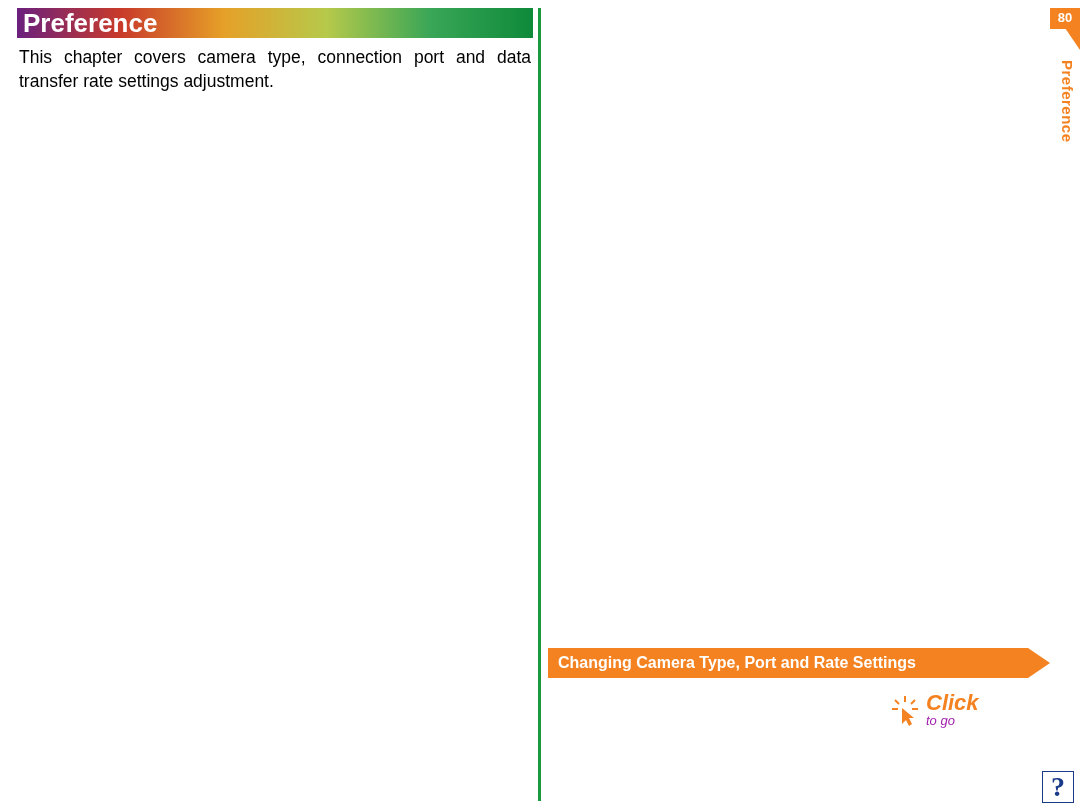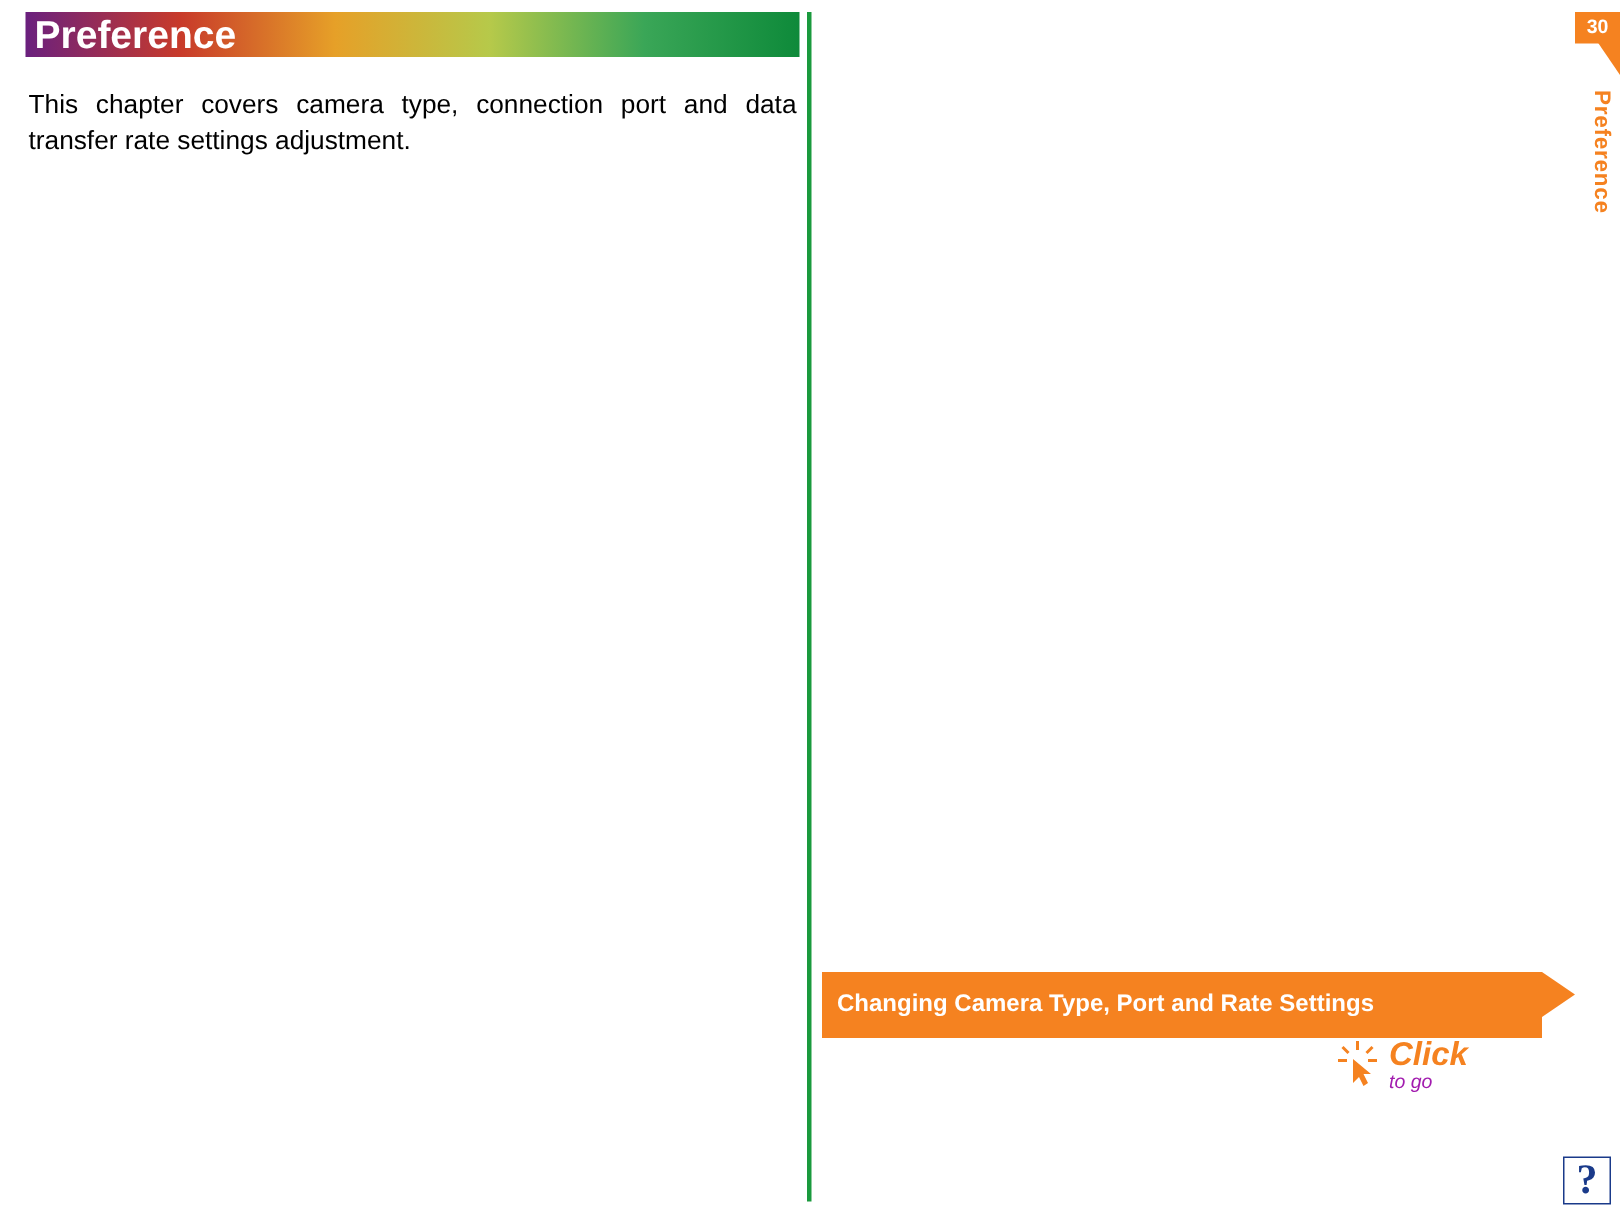--- a/index.html
+++ b/index.html
@@ -23,21 +23,21 @@
     display: flex;
     align-items: center;
     padding-left: 6px;
   }
   .title-bar span {
     color: #ffffff;
     font-size: 26px;
     font-weight: bold;
   }
   .body-text {
-    margin-top: 20px;
+    margin-top: 8px;
     font-size: 17.5px;
     line-height: 1.35;
     color: #000000;
     text-align: justify;
     padding: 0 2px;
   }
   .center-divider {
     position: absolute;
     left: 538px;
     top: 8px;
@@ -83,21 +83,21 @@
     left: 548px;
     top: 648px;
     width: 502px;
     height: 30px;
   }
   .arrow-body {
     position: absolute;
     left: 0;
     top: 0;
     width: 480px;
-    height: 44px;
+    height: 30px;
     background: #f58220;
     color: #ffffff;
     font-size: 16px;
     font-weight: bold;
     display: flex;
     align-items: center;
     padding-left: 10px;
     box-sizing: border-box;
   }
   .arrow-head {
@@ -108,21 +108,21 @@
     height: 0;
     border-top: 15px solid transparent;
     border-bottom: 15px solid transparent;
     border-left: 22px solid #f58220;
   }
   .click-block {
     position: absolute;
     left: 892px;
     top: 692px;
     display: flex;
-    align-items: center;
+    align-items: flex-end;
   }
   .click-icon {
     width: 26px;
     height: 32px;
     margin-right: 8px;
     position: relative;
   }
   .click-text .click-word {
     color: #f58220;
     font-style: italic;
@@ -163,21 +163,21 @@
 <div class="left-col">
   <div class="title-bar">
     <span>Preference</span>
   </div>
   <div class="body-text">This chapter covers camera type, connection port and data transfer rate settings adjustment.</div>
 </div>
 
 <div class="center-divider"></div>
 
 <div class="page-tab">
-  <div class="page-num-box">30</div>
+  <div class="page-num-box">80</div>
   <div class="tab-triangle"></div>
 </div>
 
 <div class="side-label">Preference</div>
 
 <div class="arrow-banner">
   <div class="arrow-body">Changing Camera Type, Port and Rate Settings</div>
   <div class="arrow-head"></div>
 </div>
 

